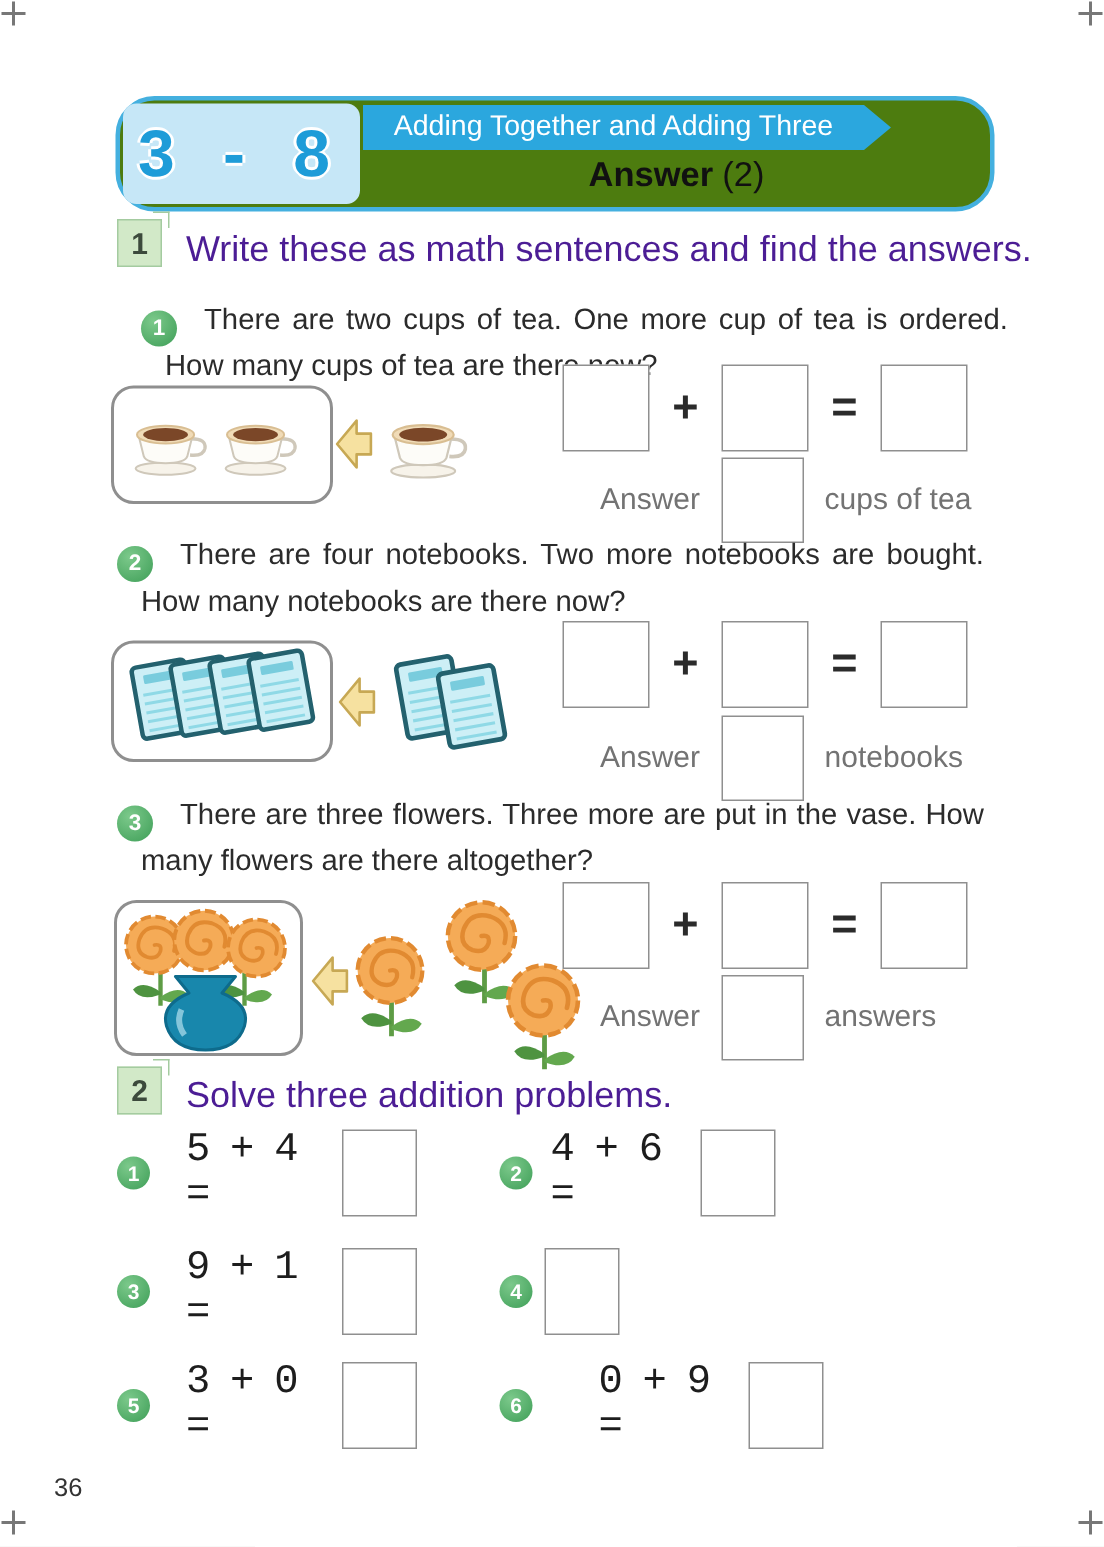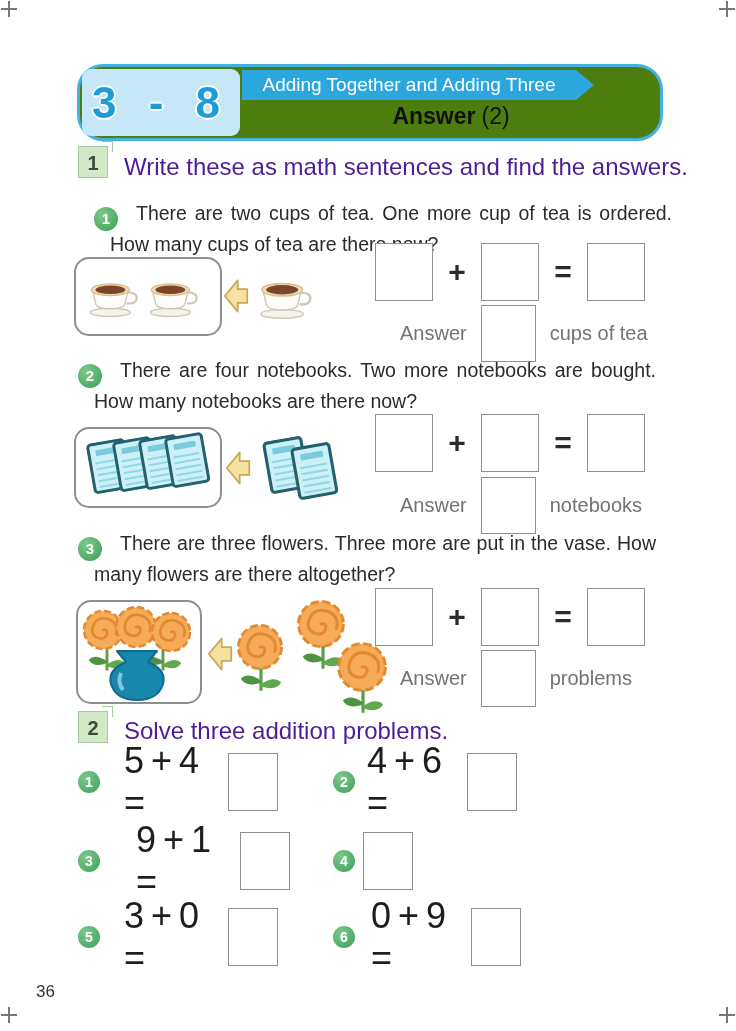--- a/index.html
+++ b/index.html
@@ -53,21 +53,21 @@
   
   .eq{position:absolute;display:flex;align-items:center;}
   .bx{width:58px;height:58px;border:1.5px solid #8f8f8f;background:#fff;box-sizing:border-box;}
   .op{width:48px;text-align:center;font-size:30px;font-weight:bold;color:#2b2b2b;}
   .ans{position:absolute;display:flex;align-items:center;font-size:20px;color:#737373;}
   .bx2{width:55px;height:57px;border:1.5px solid #8f8f8f;background:#fff;
        box-sizing:border-box;margin:0 14px;}
 
   
   .ap{position:absolute;display:flex;align-items:center;height:58px;}
-  .expr{font-family:Liberation Sans, sans-serif;font-size:36px;letter-spacing:-1.5px;
+  .expr{font-family:Liberation Mono, monospace;font-size:27px;letter-spacing:-1.5px;
         color:#1d1d1d;}
   .apbx{width:50px;height:58px;border:1.5px solid #8f8f8f;background:#fff;box-sizing:border-box;}
 
   .illus{position:absolute;}
   .pageno{position:absolute;left:36px;top:982px;font-size:17px;color:#333;}
   .hidden-defs{position:absolute;width:0;height:0;overflow:hidden;}
 </style>
 </head>
 <body>
 
@@ -227,50 +227,50 @@
   <div class="eq" style="left:375px;top:588px;">
     <div class="bx"></div>
     <div class="op">+</div>
     <div class="bx"></div>
     <div class="op">=</div>
     <div class="bx"></div>
   </div>
   <div class="ans" style="left:400px;top:650px;">
     <span>Answer</span>
     <div class="bx2"></div>
-    <span>problems</span>
+    <span>answers</span>
   </div>
 
   <div class="sbadge" style="left:78px;top:711px;">2</div>
   <div class="sinstr" style="left:124px;top:717px;">Solve three addition problems.</div>
 
   <div class="ap" style="left:78px;top:753px;">
     <span class="apnum" style="position:static;">1</span>
     <span class="expr" style="margin-left:24px;width:96px;">5 + 4 =</span>
     <div class="apbx" style="margin-left:8px;"></div>
   </div>
   <div class="ap" style="left:333px;top:753px;">
     <span class="apnum" style="position:static;">2</span>
     <span class="expr" style="margin-left:12px;width:92px;">4 + 6 =</span>
     <div class="apbx" style="margin-left:8px;"></div>
   </div>
   <div class="ap" style="left:78px;top:832px;">
     <span class="apnum" style="position:static;">3</span>
-    <span class="expr" style="margin-left:36px;width:96px;">9 + 1 =</span>
+    <span class="expr" style="margin-left:24px;width:96px;">9 + 1 =</span>
     <div class="apbx" style="margin-left:8px;"></div>
   </div>
   <div class="ap" style="left:333px;top:832px;">
     <span class="apnum" style="position:static;">4</span>
     <div class="apbx" style="margin-left:8px;"></div>
   </div>
   <div class="ap" style="left:78px;top:908px;">
     <span class="apnum" style="position:static;">5</span>
     <span class="expr" style="margin-left:24px;width:96px;">3 + 0 =</span>
     <div class="apbx" style="margin-left:8px;"></div>
   </div>
   <div class="ap" style="left:333px;top:908px;">
     <span class="apnum" style="position:static;">6</span>
-    <span class="expr" style="margin-left:16px;width:92px;">0 + 9 =</span>
+    <span class="expr" style="margin-left:44px;width:92px;">0 + 9 =</span>
     <div class="apbx" style="margin-left:8px;"></div>
   </div>
 
   <div class="pageno">36</div>
 </div>
 
 </body></html>

